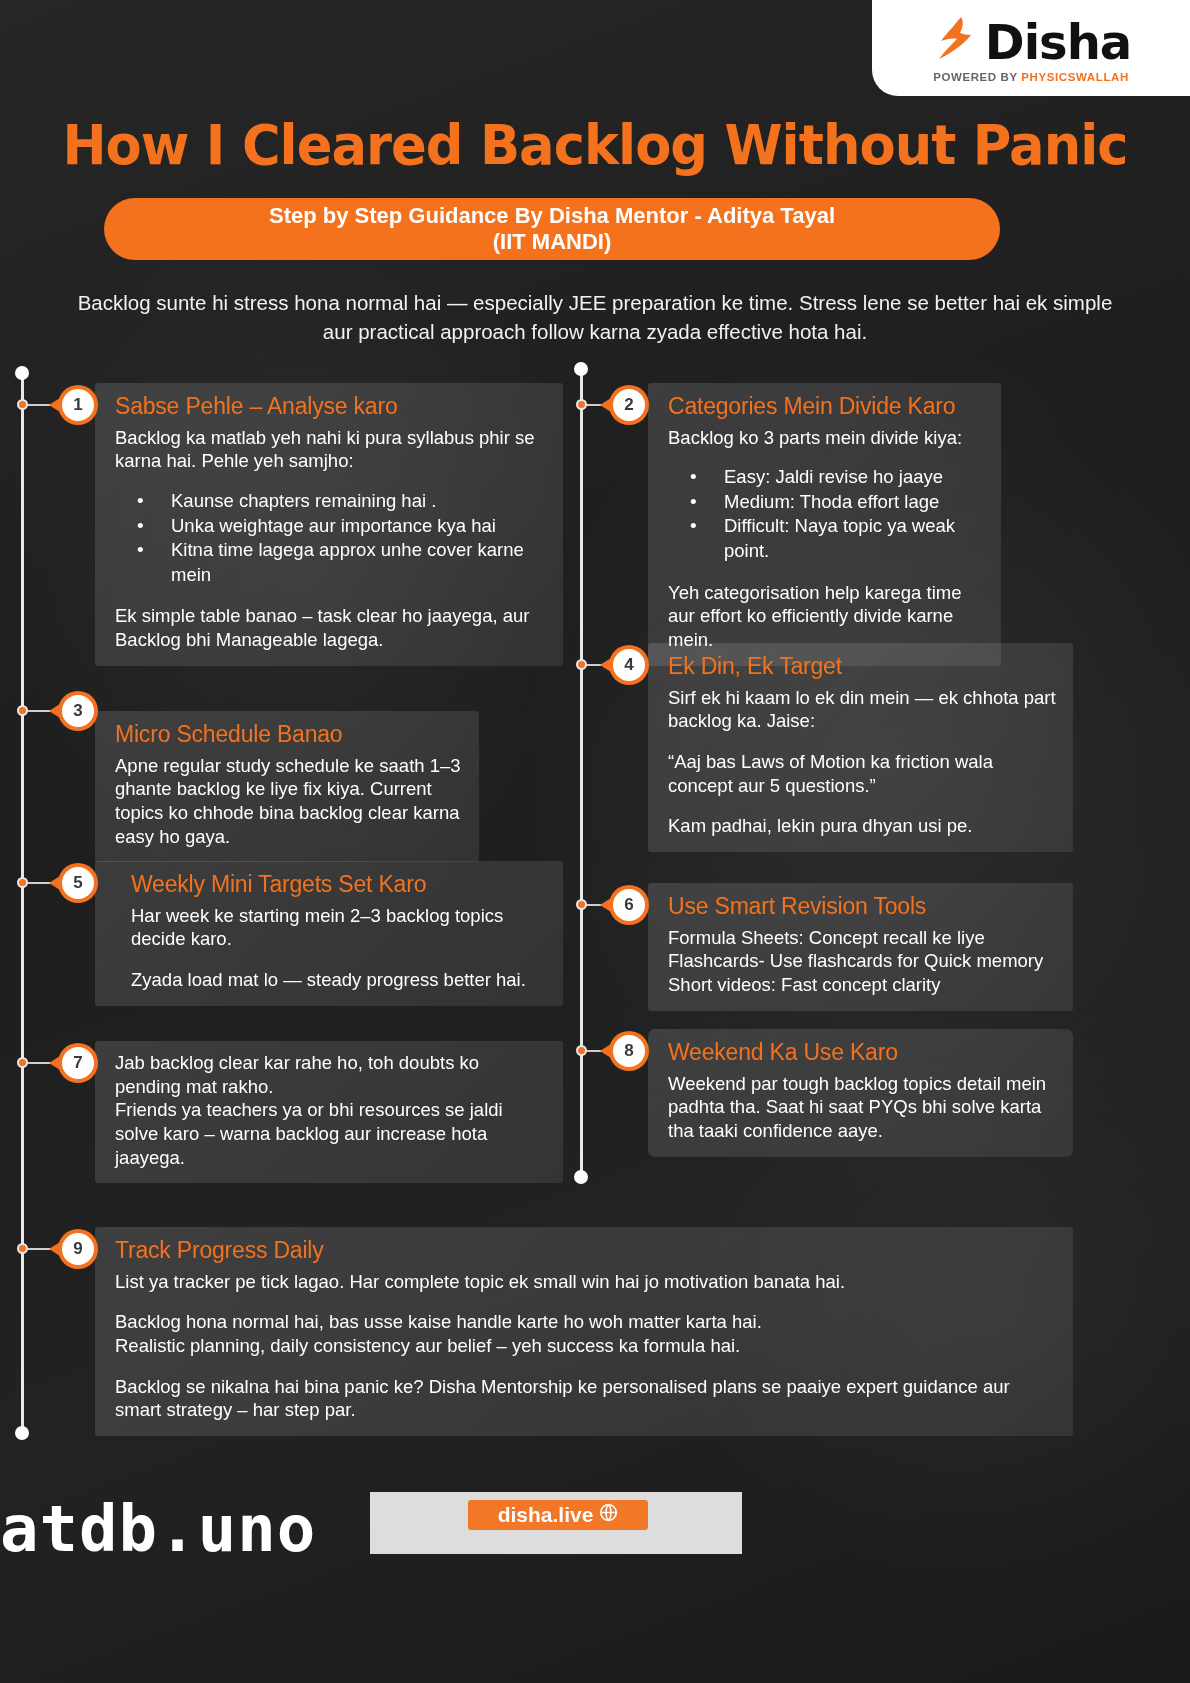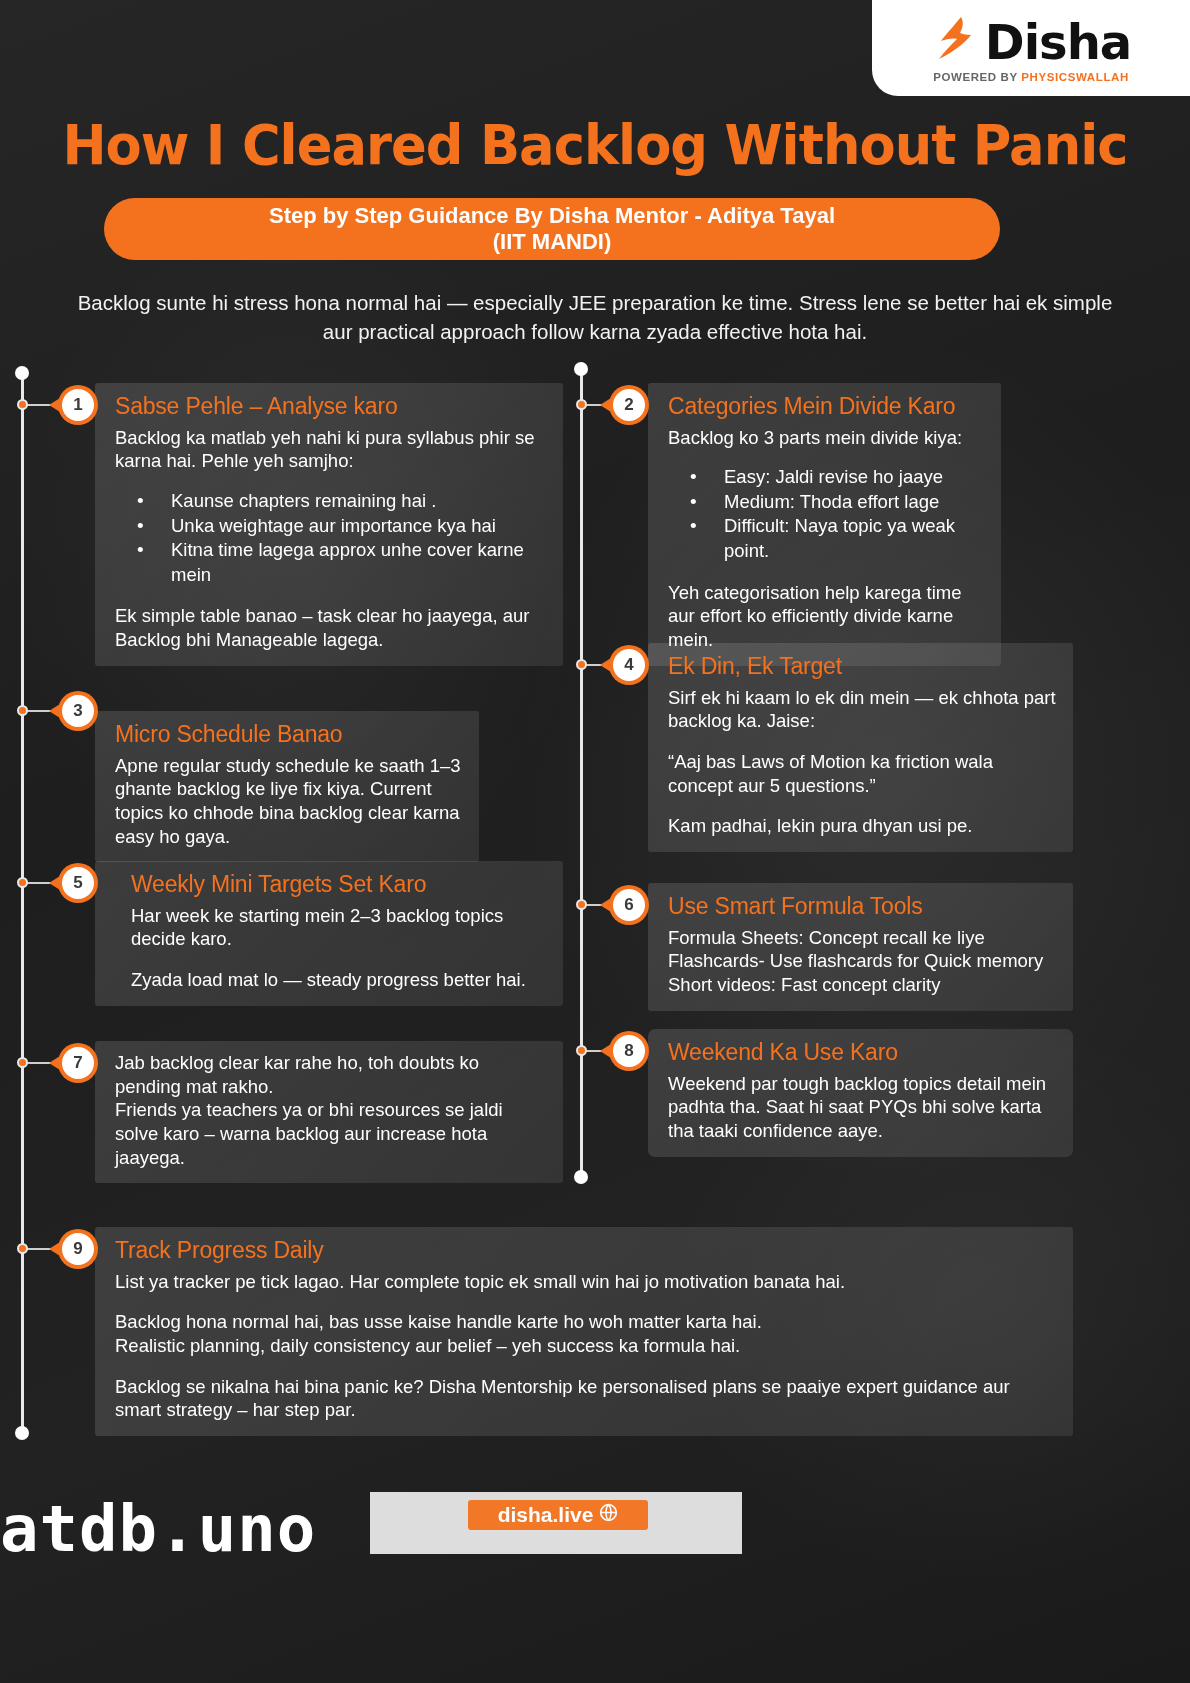--- a/index.html
+++ b/index.html
@@ -211,21 +211,21 @@
   <p>Har week ke starting mein 2–3 backlog topics decide karo.</p>
   <p class="gap">Zyada load mat lo — steady progress better hai.</p>
 </div>
 
 <div class="node" style="left:576px; top:899px;"></div>
 <div class="connector" style="left:581px; top:904px; width:32px;"></div>
 <div class="badge" style="left:609px; top:885px;">
     <i>6</i>
   </div>
 <div class="card" style="left:648px; top:883px; width:425px;">
-  <h3>Use Smart Formula Tools</h3>
+  <h3>Use Smart Revision Tools</h3>
   <p style="white-space:pre-line">Formula Sheets: Concept recall ke liye
 Flashcards- Use flashcards for Quick memory
 Short videos: Fast concept clarity</p>
 </div>
 
 <div class="node" style="left:17px; top:1057px;"></div>
 <div class="connector" style="left:22px; top:1062px; width:40px;"></div>
 <div class="badge" style="left:58px; top:1043px;">
     <i>7</i>
   </div>

